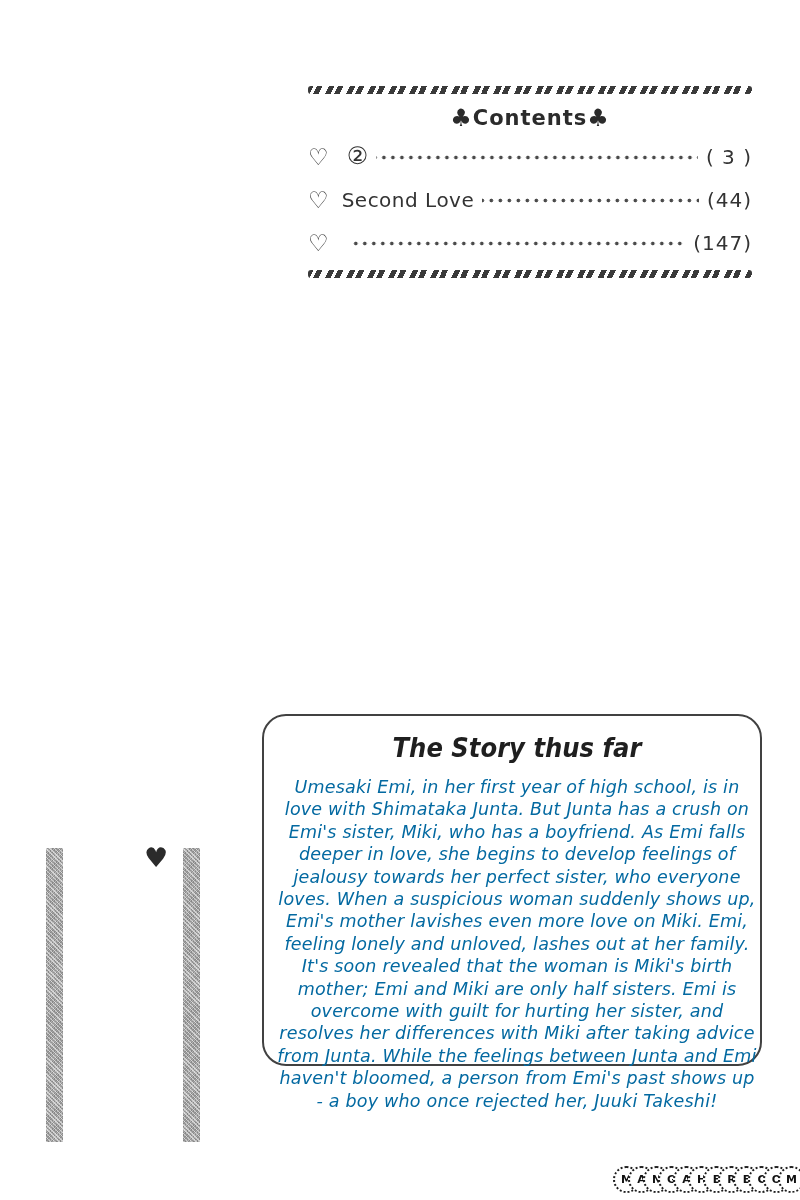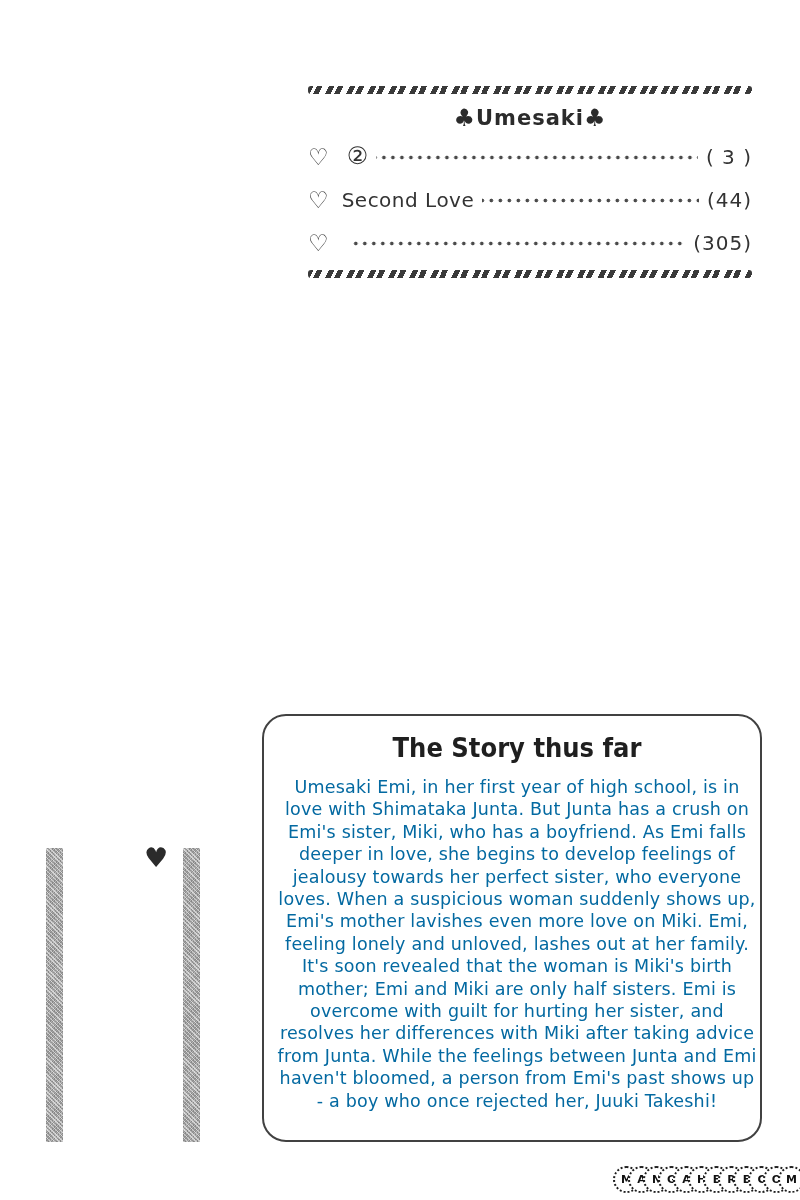--- a/index.html
+++ b/index.html
@@ -74,25 +74,26 @@
   }
   .toc-page { white-space: nowrap; letter-spacing: 1px; }
   .toc-last { margin-bottom: 13px; }
 
   
   .story-box {
     position: absolute;
     left: 262px;
     top: 714px;
     width: 500px;
-    height: 428px;
+    height: 352px;
     border: 2px solid #414141;
     border-radius: 24px;
     background: #ffffff;
     padding: 16px 0 0 10px;
+    font-style: italic;
   }
   .story-title {
     text-align: center;
     font-size: 27px;
     font-weight: bold;
     letter-spacing: 0px;
     margin-bottom: 13px;
     color: #1f1f1f;
     font-stretch: condensed;
   }
@@ -151,41 +152,41 @@
   }
   .wm-circle:first-child { margin-left: 0; }
 </style>
 </head>
 <body>
 
 <div class="contents-block">
   <div class="rope-line"></div>
 
   <div class="contents-title">
-    <span class="club">♣</span><span>Umesaki</span><span class="club">♣</span>
+    <span class="club">♣</span><span>Contents</span><span class="club">♣</span>
   </div>
 
   <div class="toc-entry">
     <span class="toc-heart">♡</span>
     <span class="toc-chapter">②</span>
     <span class="toc-leader"></span>
     <span class="toc-page">( 3 )</span>
   </div>
 
   <div class="toc-entry">
     <span class="toc-heart">♡</span>
     <span class="toc-title">Second Love</span>
     <span class="toc-leader"></span>
     <span class="toc-page">(44)</span>
   </div>
 
   <div class="toc-entry toc-last">
     <span class="toc-heart">♡</span>
     <span class="toc-leader"></span>
-    <span class="toc-page">(305)</span>
+    <span class="toc-page">(147)</span>
   </div>
 
   <div class="rope-line"></div>
 </div>
 
 <div class="story-box">
   <div class="story-title">The Story thus far</div>
   <div class="story-body">Umesaki Emi, in her first year of high school, is in love with Shimataka Junta. But Junta has a crush on Emi's sister, Miki, who has a boyfriend. As Emi falls deeper in love, she begins to develop feelings of jealousy towards her perfect sister, who everyone loves. When a suspicious woman suddenly shows up, Emi's mother lavishes even more love on Miki. Emi, feeling lonely and unloved, lashes out at her family. It's soon revealed that the woman is Miki's birth mother; Emi and Miki are only half sisters. Emi is overcome with guilt for hurting her sister, and resolves her differences with Miki after taking advice from Junta. While the feelings between Junta and Emi haven't bloomed, a person from Emi's past shows up - a boy who once rejected her, Juuki Takeshi!</div>
 </div>
 

